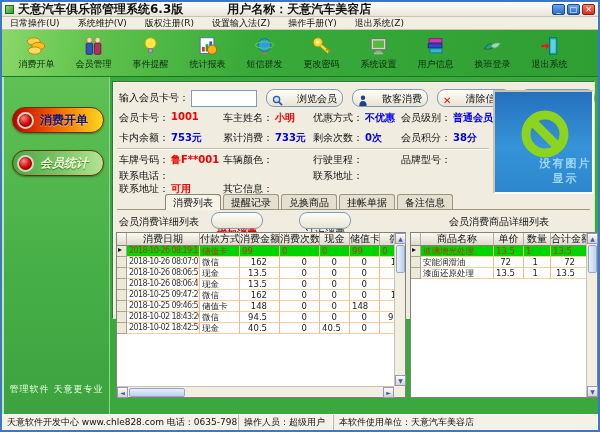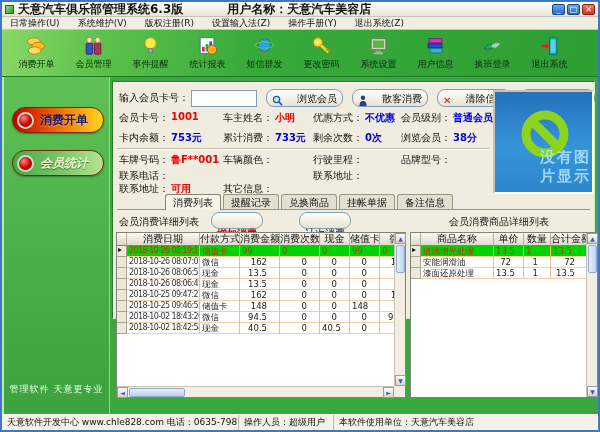--- a/index.html
+++ b/index.html
@@ -78,21 +78,21 @@
   .fval.blue { color:#0000e0; font-weight:bold; }
   .sep { position:absolute; left:4px; width:372px; top:66px; height:2px;
          border-top:1px solid #c0bcaa; border-bottom:1px solid #fffef4; }
 
   
   .photo { position:absolute; left:380px; top:8px; width:101px; height:104px;
            background:linear-gradient(180deg,#2470bc,#3694d8 55%,#2e86cc);
            border:2px solid; border-color:#c8c4b4 #fffef4 #fffef4 #c8c4b4; }
   .photo svg { position:absolute; left:24px; top:16px; }
   .photo .notext { position:absolute; bottom:6px; width:100%; text-align:center;
-           font-size:15px; font-weight:bold; color:rgba(170,225,255,.9); letter-spacing:2px;padding-left:44px; }
+           font-size:11px; font-weight:bold; color:rgba(170,225,255,.9); letter-spacing:2px;padding-left:44px; }
 
   
   .tabs { position:absolute; left:4px; top:112px; right:4px; height:16px;
           border-bottom:1px solid #9a9682; display:flex; align-items:flex-end; gap:2px; }
   .tab { font-size:10px; color:#111; padding:1px 7px 2px; height:15px;
          border:1px solid #9a9682; border-bottom:none; border-radius:3px 3px 0 0;
          background:#e4e0d0; cursor:default; }
   .tab.selected { background:#f6f3e8; height:16px; margin-bottom:-1px; border-color:#8a8672;margin-left:48px; }
 
   
@@ -335,21 +335,21 @@
           </div>
         <div class="field" style="left:110px;top:49px">
           <span class="flabel">累计消费：</span>
             <span class="fval blue">733元</span>
           </div>
         <div class="field" style="left:200px;top:49px">
           <span class="flabel">剩余次数：</span>
             <span class="fval blue">0次</span>
           </div>
         <div class="field" style="left:288px;top:49px">
-          <span class="flabel">浏览会员：</span>
+          <span class="flabel">会员积分：</span>
             <span class="fval blue">38分</span>
           </div>
 
         <div class="sep"></div>
 
         <div class="field" style="left:6px;top:71px">
           <span class="flabel">车牌号码：</span>
             <span class="fval red">鲁F**001</span>
           </div>
         <div class="field" style="left:110px;top:71px">

